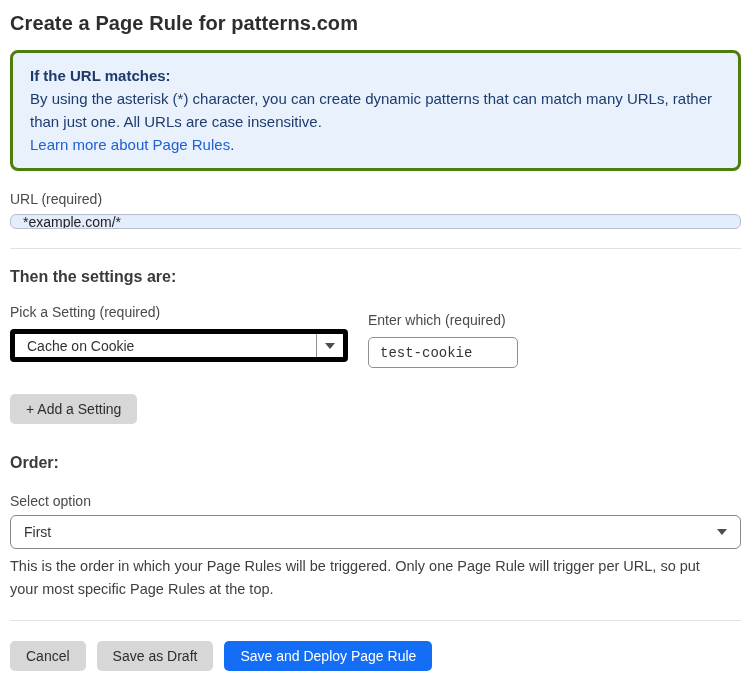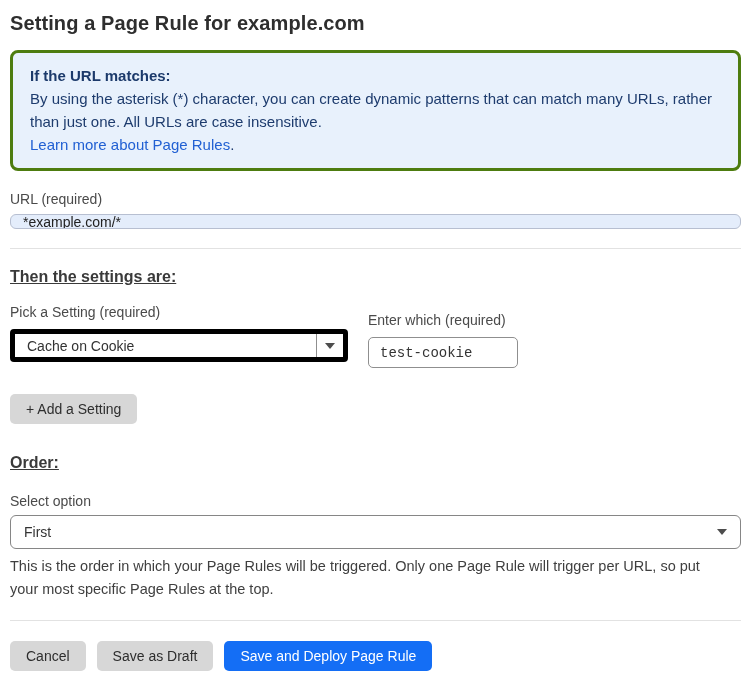--- a/index.html
+++ b/index.html
@@ -68,21 +68,20 @@
   .divider {
     border: none;
     border-top: 1px solid #e2e2e2;
     margin: 19px 0 0 0;
   }
   .section-heading {
     font-size: 16px;
     font-weight: bold;
     color: #3a3a3a;
     margin-top: 19px;
-    text-decoration: underline;
   }
   .settings-row {
     display: flex;
     align-items: flex-start;
   }
   .settings-col-1 { width: 338px; }
   .settings-col-2 { margin-left: 20px; margin-top: 8px; }
   .settings-col-1 .field-label,
   .settings-col-2 .field-label { margin-top: 18px; margin-bottom: 9px; }
   .select-box {
@@ -181,21 +180,21 @@
     gap: 11px;
   }
   .order-heading { margin-top: 30px; }
   .order-label { margin-top: 21px; margin-bottom: 6px; }
 </style>
 </head>
 <body>
 
 <div class="page">
 
-  <h1 class="page-title">Setting a Page Rule for example.com</h1>
+  <h1 class="page-title">Create a Page Rule for patterns.com</h1>
 
   <div class="info-box">
     <div class="info-heading">If the URL matches:</div>
     <div class="info-body">By using the asterisk (*) character, you can create dynamic patterns that can match many URLs, rather than just one. All URLs are case insensitive.</div>
     <div><a class="info-link">Learn more about Page Rules</a><span>.</span></div>
   </div>
 
   <div class="field-label">URL (required)</div>
   <input class="url-input" type="text" value="*example.com/*" style="">
 

